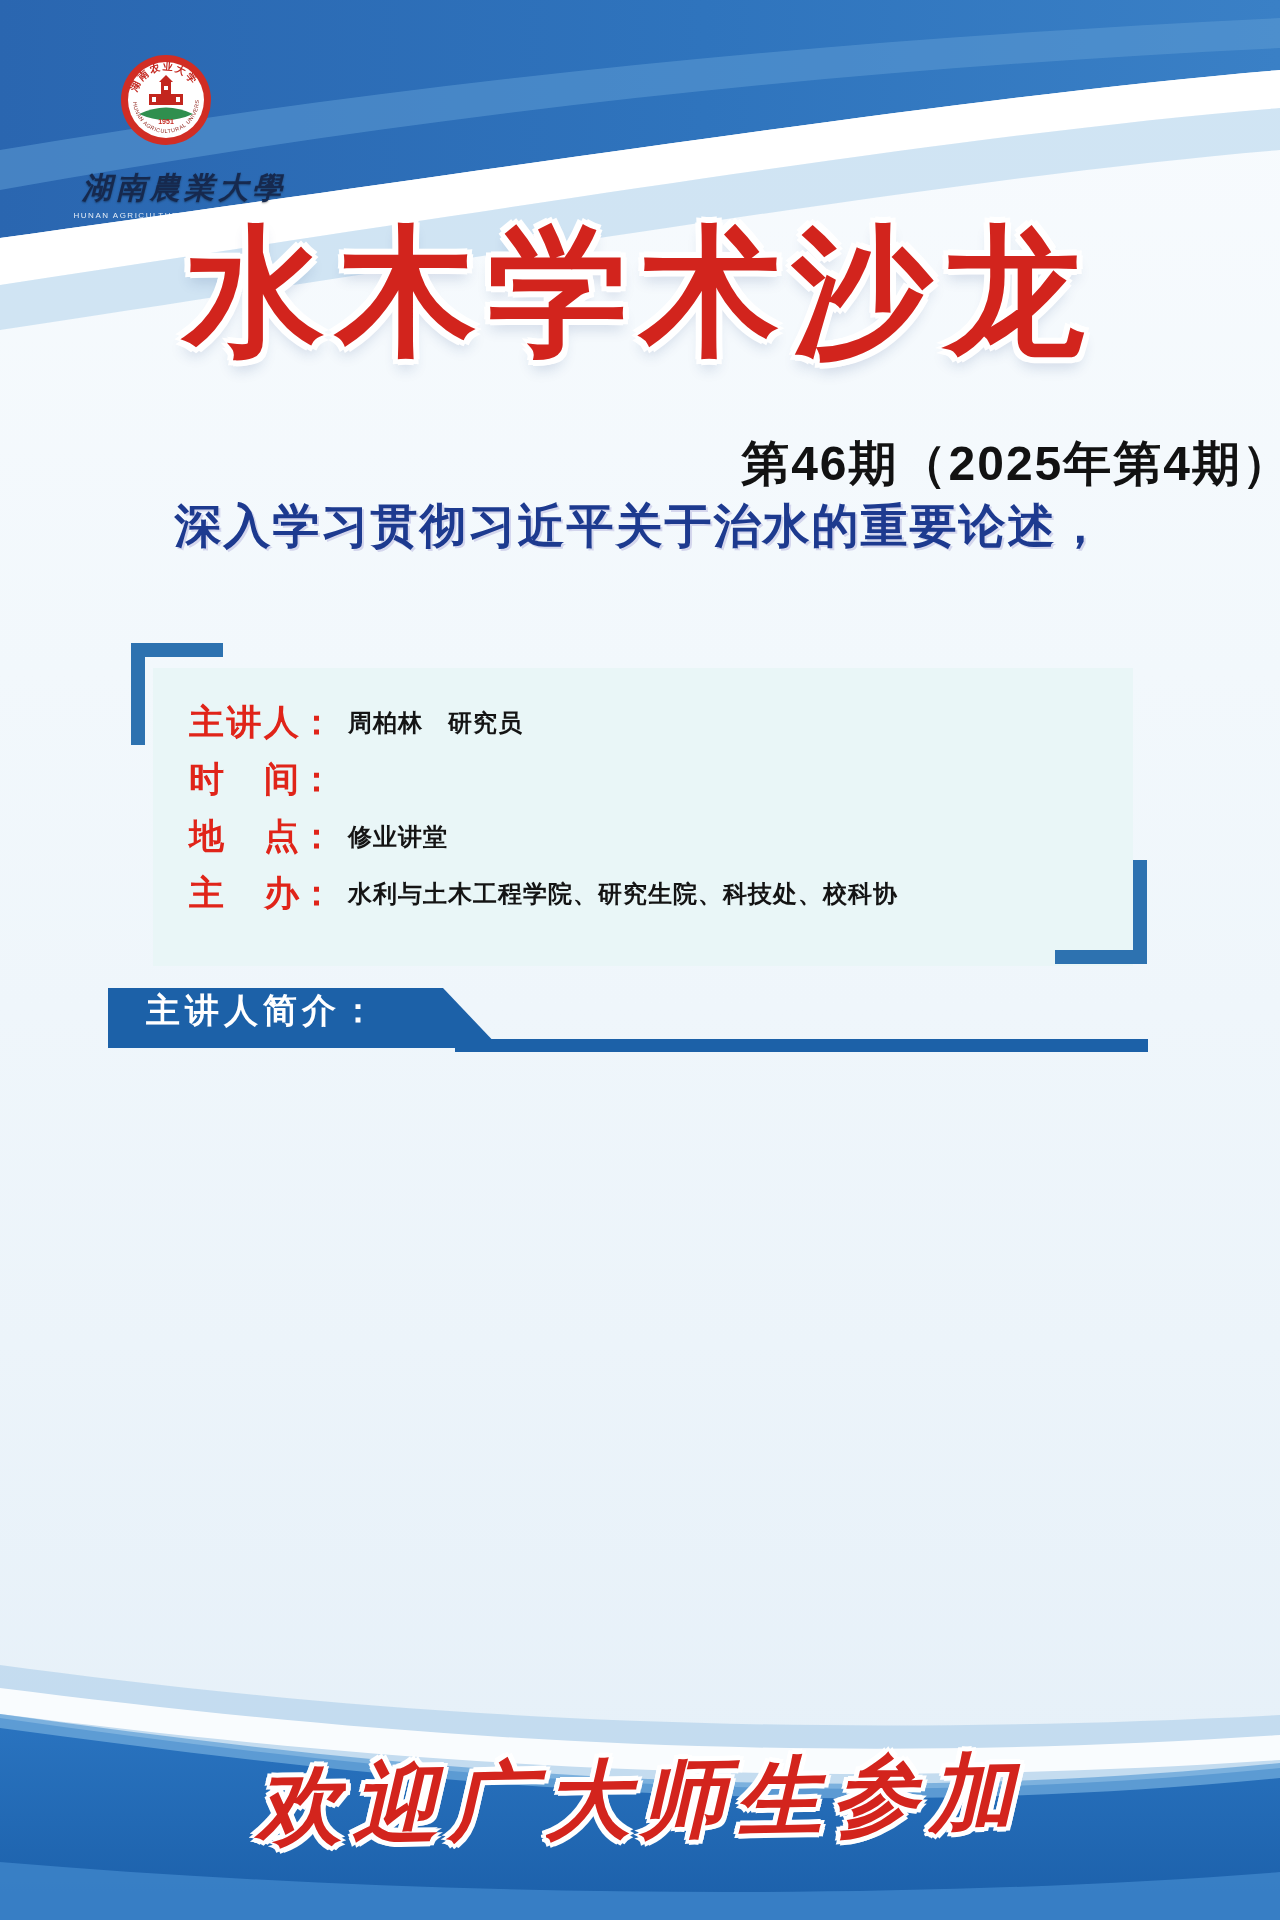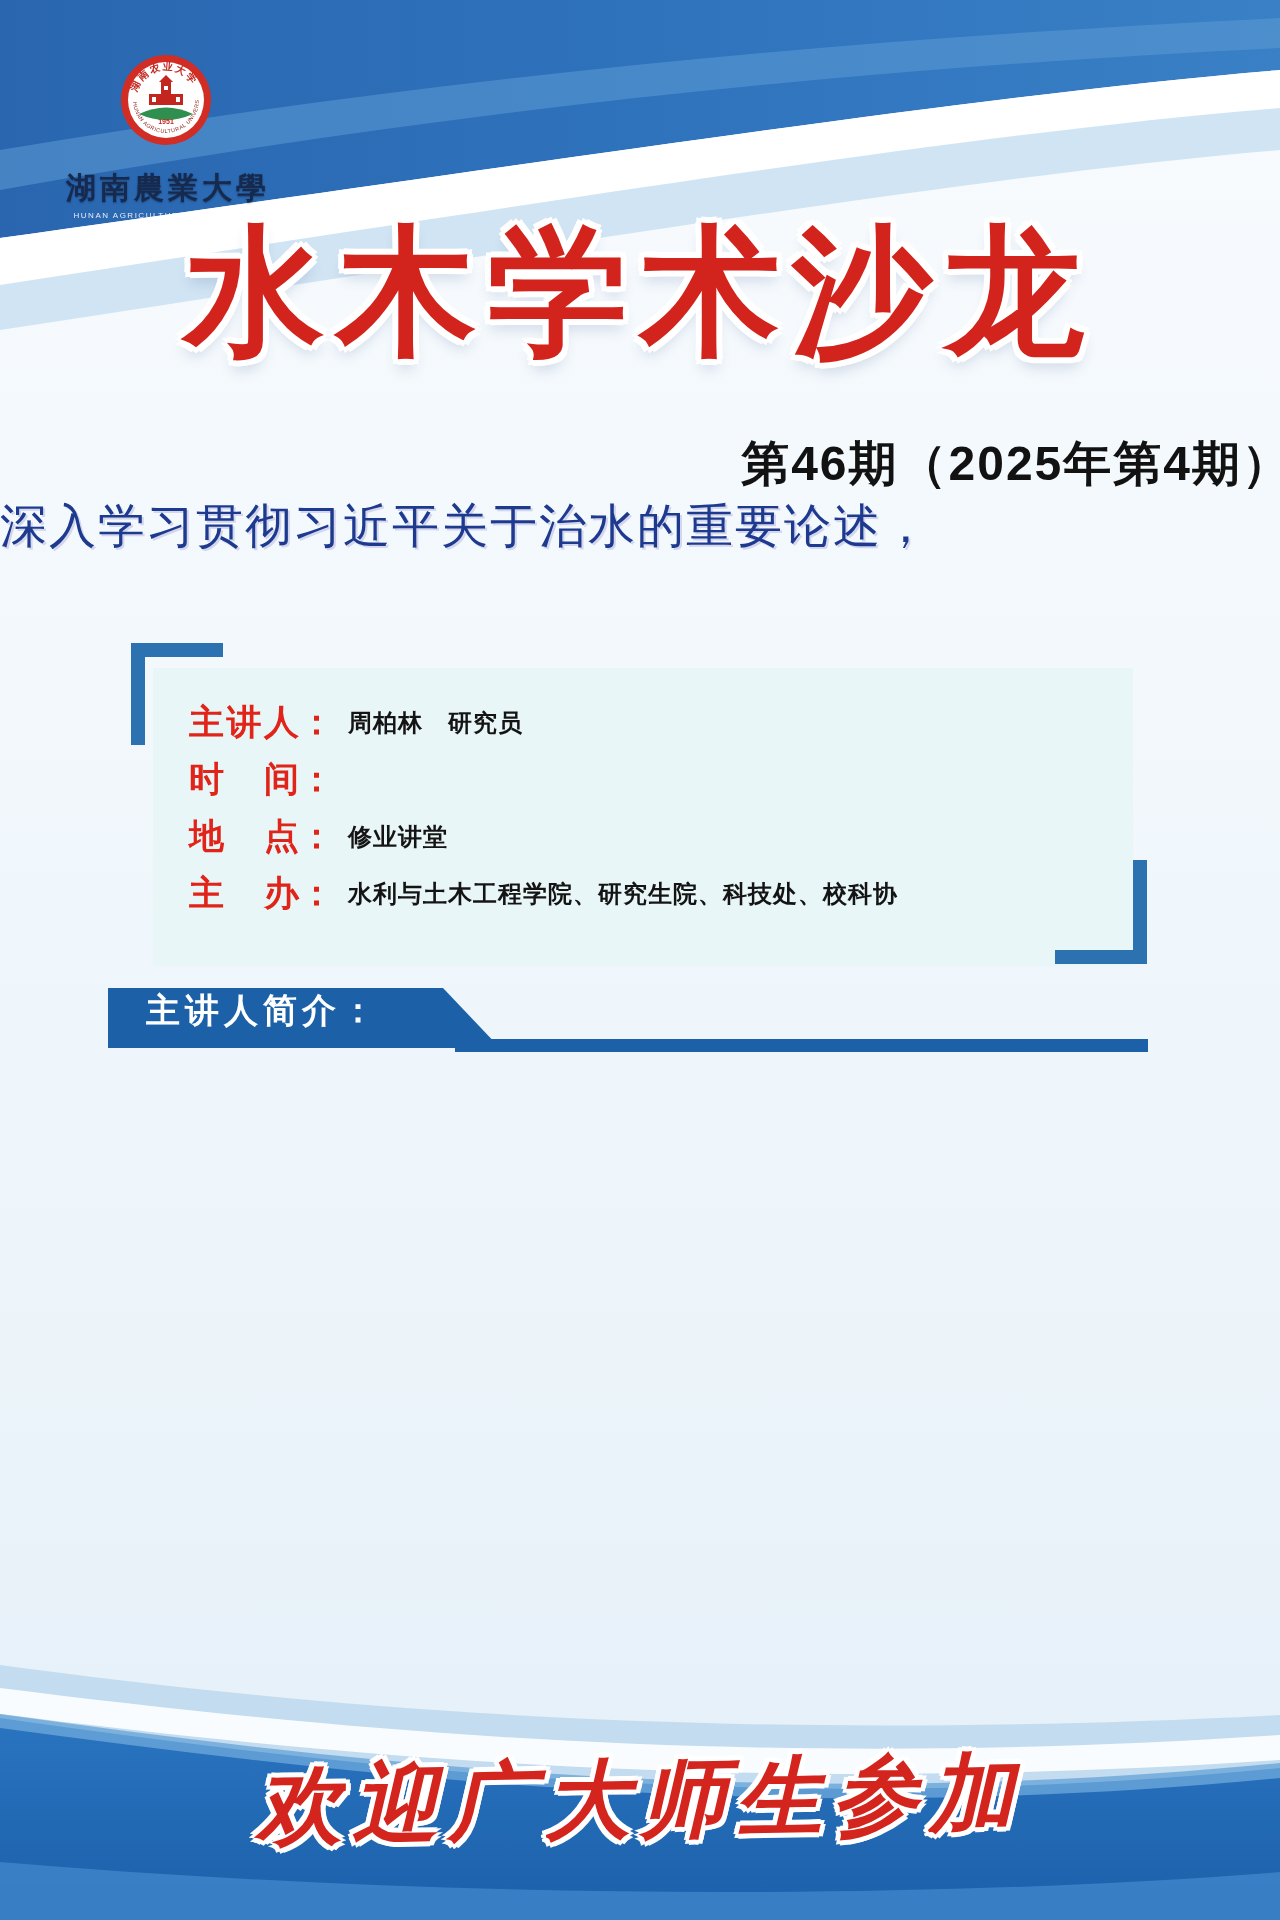--- a/index.html
+++ b/index.html
@@ -6,43 +6,44 @@
   .poster{
     position:relative; width:1280px; height:1920px; overflow:hidden;
     background:linear-gradient(180deg,#f8fbfe 0%,#f2f8fc 35%,#ecf4fa 70%,#e4eff8 100%);
     font-family:"Liberation Sans",sans-serif;
   }
   svg.bgtop{position:absolute;top:0;left:0;display:block;}
   svg.bgbot{position:absolute;bottom:0;left:0;display:block;}
 
   .logo-block{position:absolute;left:66px;top:44px;width:200px;text-align:center;z-index:3;}
   .logo-name-cn{
-    margin-top:8px;font-family:"DejaVu Serif",serif;font-weight:bold;
+    margin-top:8px;font-family:"DejaVu Serif",serif;font-style:italic;font-weight:bold;
     font-size:30px;letter-spacing:4px;color:#16294e;white-space:nowrap;
     text-shadow:0 1px 2px rgba(0,0,0,.35);
+    margin-left:16px;
   }
   .logo-name-en{
     margin-top:2px;font-size:8px;letter-spacing:1.5px;color:rgba(255,255,255,.88);white-space:nowrap;
   }
 
   .title{
     position:absolute;top:200px;left:0;width:100%;text-align:center;z-index:2;
     font-family:"DejaVu Serif",serif;font-weight:bold;
     font-size:140px;line-height:1.3;letter-spacing:12px;color:#d2241d;white-space:nowrap;
     text-shadow:-5px -5px 0 #fff,5px -5px 0 #fff,-5px 5px 0 #fff,5px 5px 0 #fff,
                  0 -6px 0 #fff,0 6px 0 #fff,-6px 0 0 #fff,6px 0 0 #fff,
                  0 10px 14px rgba(30,60,120,.18);
   }
   .issue{
     position:absolute;top:432px;left:12px;width:100%;text-align:right;z-index:2;
     font-size:48px;font-weight:800;letter-spacing:2px;color:#121212;white-space:nowrap;
   }
   .headline{
-    position:absolute;top:498px;left:0;width:100%;z-index:2;
-    font-size:47px;line-height:56px;font-weight:400;letter-spacing:2px;color:#1d3a8f;
+    position:absolute;top:498px;left:0;width:100%;text-align:center;z-index:2;
+    font-size:47px;line-height:56px;font-weight:700;letter-spacing:2px;color:#1d3a8f;
     text-shadow:2px 2px 0 rgba(120,110,190,.25);white-space:nowrap;
   }
 
   .info-box{
     position:absolute;left:153px;top:668px;width:980px;height:298px;
     background:#e9f6f7;z-index:2;box-sizing:border-box;padding:26px 0 0 36px;
   }
   .bracket-tl{
     position:absolute;left:131px;top:643px;width:92px;height:102px;z-index:3;
     border-left:14px solid #2d72b0;border-top:14px solid #2d72b0;box-sizing:border-box;

